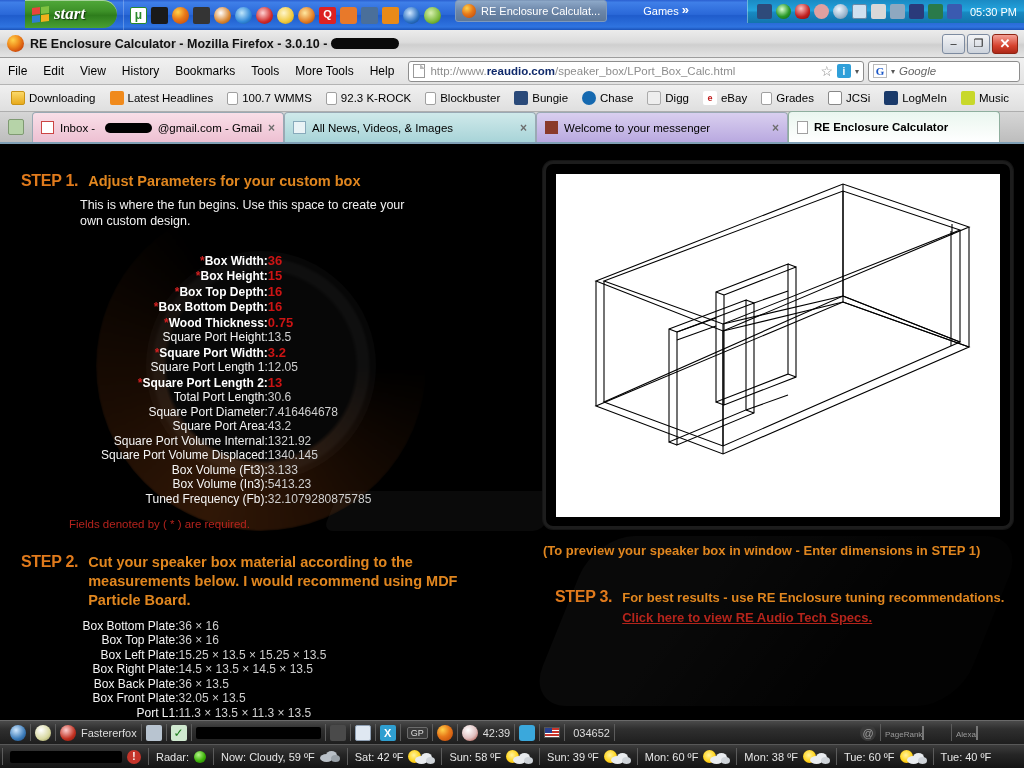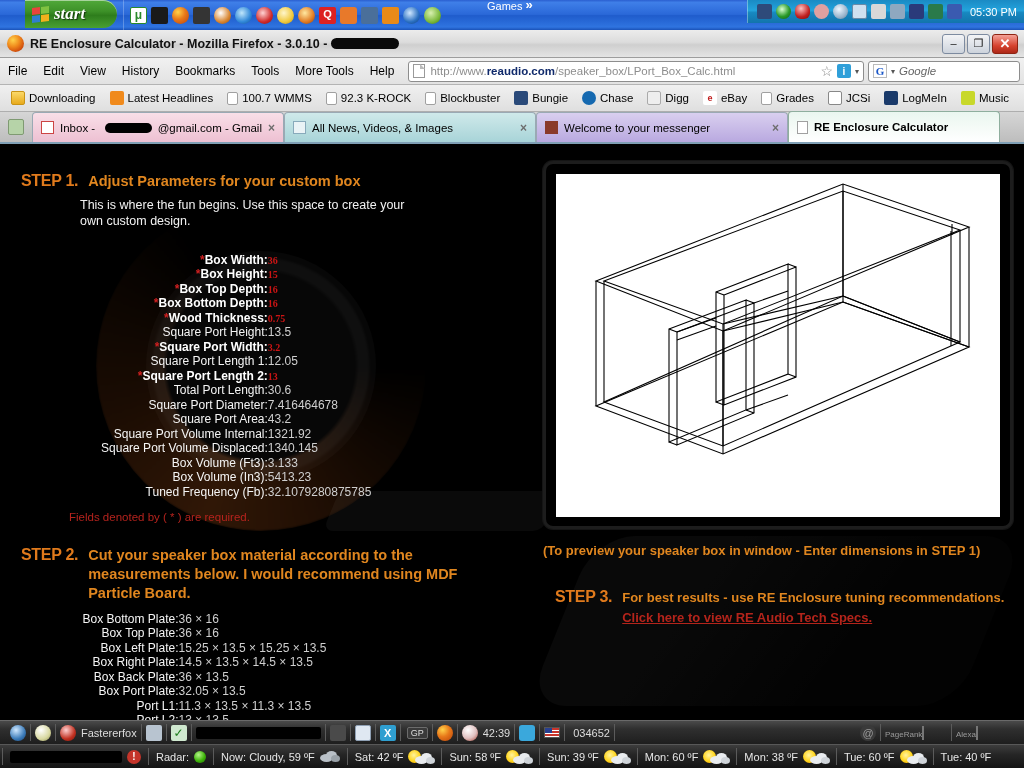--- a/index.html
+++ b/index.html
@@ -209,21 +209,21 @@
   .step-desc {
     color:#f2f2f2; font-size:12.5px; line-height:1.3; margin-top:6px;
   }
 
   table.params { border-collapse:collapse; margin-top:23px; }
   table.params td { padding:0 0 0.5px 0; font-size:12px; vertical-align:baseline; }
   td.lbl { text-align:right; white-space:nowrap; color:#f5f5f5; padding-right:5px; }
   td.lbl.req { font-weight:bold; color:#ffffff; }
   .ast { color:#d02020; font-weight:bold; }
   td.val { color:#cfcfcf; font-size:11.5px; white-space:nowrap; }
-  td.val.req { color:#cc1414; font-weight:bold; font-size:10px;font-family:Liberation Serif, serif; }
+  td.val.req { color:#cc1414; font-weight:bold; font-size:13px; }
   .req-note { color:#b5231d; font-size:11.5px; margin-top:12px; }
 
   
   .preview-frame {
     width:470px; height:368px; background:#000;
     border:3px solid #1d1d1d; border-radius:10px;
     display:flex; align-items:center; justify-content:center;
     box-shadow: 0 0 0 1px #151515;
   }
   .preview-white { width:444px; height:343px; background:#fff; }
@@ -310,20 +310,24 @@
       <span class="ql-icon" style="border-radius:50%;background:radial-gradient(circle at 40% 35%,#ffe8a0,#e07a22 60%,#8a3c06 100%);"></span>
       <span class="ql-icon" style="background:#d22;color:#fff;font-weight:bold;font-size:11px;text-align:center;line-height:15px;">Q</span>
       <span class="ql-icon" style="background:#e8792a;border-radius:3px;"></span>
       <span class="ql-icon" style="background:#4a6f9a;"></span>
       <span class="ql-icon" style="background:#e88a18;"></span>
       <span class="ql-icon" style="border-radius:50%;background:radial-gradient(circle at 40% 35%,#cfe7ff,#2a6fc0 60%,#123e7a 100%);"></span>
       <span class="ql-icon" style="border-radius:50%;background:radial-gradient(circle at 40% 35%,#d8f0b0,#7ab83a 60%,#3d7014 100%);"></span>
     </div>
 
     <div class="tasklist">
+      <div class="task-btn">
+        <span style="width:14px;height:14px;border-radius:50%;flex:none;background:radial-gradient(circle at 35% 30%,#ffd24a,#e8791a 45%,#b94208 100%);"></span>
+        <span>RE Enclosure Calculat...</span>
+      </div>
       <div class="games-label">
         <span>Games</span>
         <span class="chev">»</span>
       </div>
     </div>
 
     <div class="systray">
       <span class="tray-ic" style="background:#2e4a7a;"></span>
       <span class="tray-ic" style="border-radius:50%;background:radial-gradient(circle at 40% 35%,#d9ffd0,#2a9a2a 55%,#0e5a0e 100%);"></span>
       <span class="tray-ic" style="border-radius:40%;background:radial-gradient(circle at 40% 30%,#ffc0c0,#c02020 60%,#7a0d0d 100%);"></span>
@@ -574,21 +578,21 @@
               </tr>
           <tr>
                 <td class="lbl">Box Right Plate:</td>
                 <td class="val">14.5 × 13.5 × 14.5 × 13.5</td>
               </tr>
           <tr>
                 <td class="lbl">Box Back Plate:</td>
                 <td class="val">36 × 13.5</td>
               </tr>
           <tr>
-                <td class="lbl">Box Port Plate:</td>
+                <td class="lbl">Box Front Plate:</td>
                 <td class="val">32.05 × 13.5</td>
               </tr>
           <tr>
                 <td class="lbl">Port L1:</td>
                 <td class="val">11.3 × 13.5 × 11.3 × 13.5</td>
               </tr>
           <tr>
                 <td class="lbl">Port L2:</td>
                 <td class="val">13 × 13.5</td>
               </tr>

